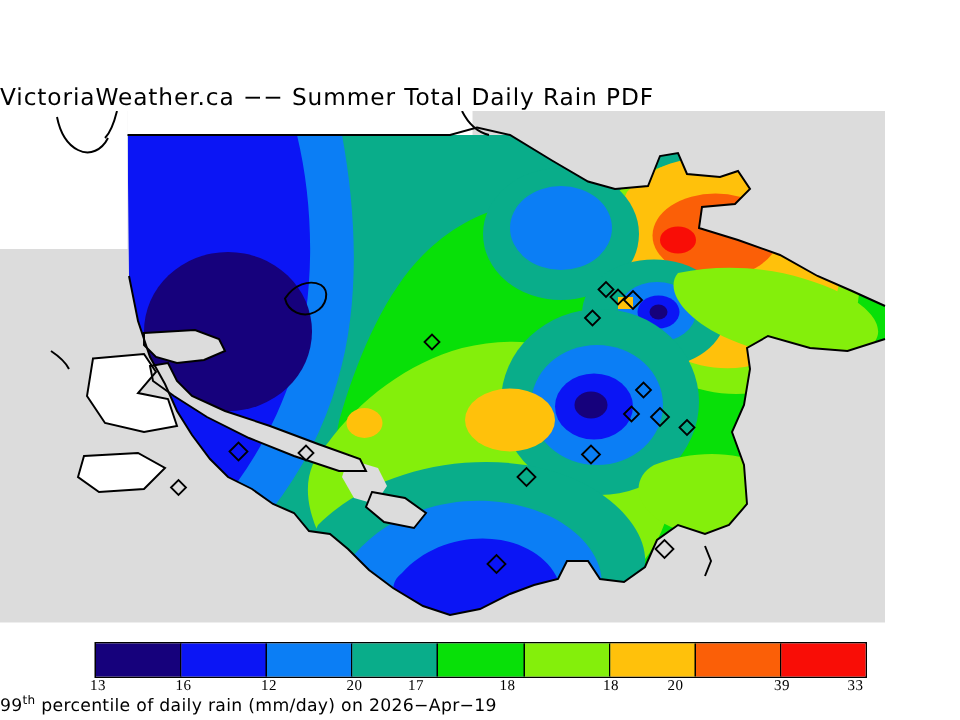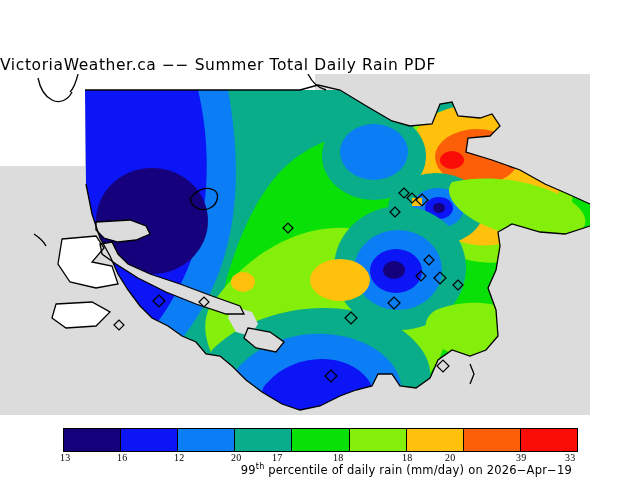--- a/index.html
+++ b/index.html
@@ -26,21 +26,21 @@
         border:1.5px solid #000; box-sizing:border-box; display:flex;}
   .cbar-cell{flex:1 1 0; height:100%; border-right:1px solid #000;}
   .cbar-cell:last-child{border-right:none;}
 
   .cbar-ticks{position:absolute; left:0; top:452px; width:640px; height:16px;}
   .tick-lab{position:absolute; top:0; font-size:10px; color:#000;
             font-family:Liberation Serif, serif; letter-spacing:.3px;}
 
   .cbar-caption{
     position:absolute; left:0; top:462px; width:572px;
-    text-align:right; font-size:11.5px; color:#000;
+    text-align:left; font-size:11.5px; color:#000;
     font-family:"DejaVu Sans",sans-serif; letter-spacing:.2px;
     white-space:nowrap;
   }
   .cbar-caption sup{font-size:8px; vertical-align:super;}
 </style>
 </head>
 <body>
 
 <div id="root">
 

